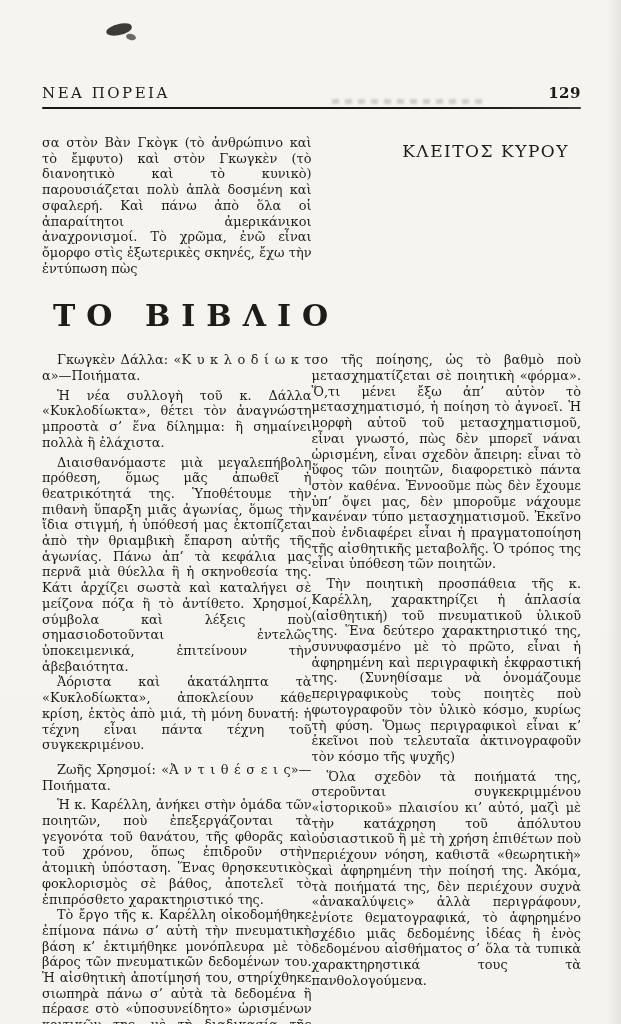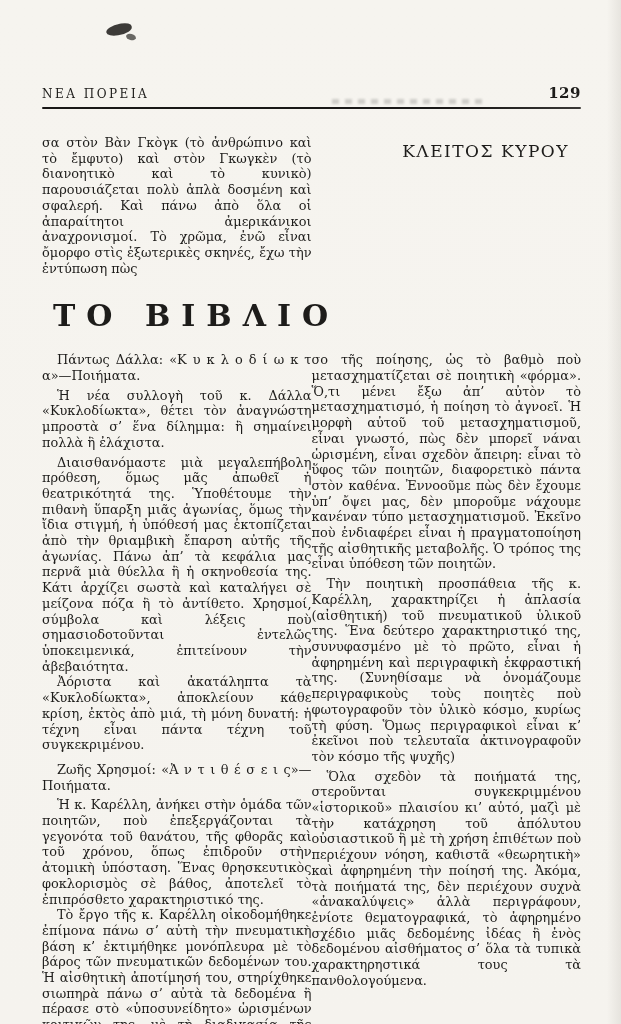--- a/index.html
+++ b/index.html
@@ -18,21 +18,21 @@
     overflow:hidden;
   }
   .smudge{position:absolute;top:24px;left:106px;width:26px;height:11px;
     background:#23211f;border-radius:60% 40% 55% 45%;transform:rotate(-10deg);opacity:.88;}
   .smudge2{position:absolute;top:34px;left:126px;width:10px;height:6px;
     background:#2e2c29;border-radius:50%;transform:rotate(15deg);opacity:.7;}
   .noise{position:absolute;top:99px;left:332px;width:150px;height:5px;
     background:repeating-linear-gradient(90deg,rgba(110,108,104,.28) 0 7px,rgba(0,0,0,0) 7px 13px);
     filter:blur(1px);}
   .header{display:flex;justify-content:space-between;align-items:baseline;}
-  .journal{font-size:12px;letter-spacing:2.5px;font-weight:500;}
+  .journal{font-size:15px;letter-spacing:2.5px;font-weight:500;}
   .pagenum{font-size:15px;font-weight:bold;letter-spacing:.5px;}
   .rule{height:2px;margin-top:5px;background:linear-gradient(90deg,#191817 78%,#3a3836);border-radius:1px;}
   .cols{display:flex;}
   .col{flex:1 1 0;min-width:0;}
   .topblock{margin-top:26px;}
   .mainblock{margin-top:0;}
   .para{margin:0;font-size:12.9px;line-height:15.7px;text-align:justify;text-indent:15px;}
   .noindent{text-indent:0;}
   .sp-sm{margin-top:4px;}
   .sp-md{margin-top:9px;}
@@ -60,21 +60,21 @@
     </div>
     <div class="col">
       <p class="para signature">ΚΛΕΙΤΟΣ ΚΥΡΟΥ</p>
     </div>
   </div>
 
   <h1 class="title">ΤΟ ΒΙΒΛΙΟ</h1>
 
   <div class="cols mainblock">
     <div class="col">
-      <p class="para">Πάντως Δάλλα: «Κ υ κ λ ο δ ί ω κ τ α»—Ποιήματα.</p>
+      <p class="para">Γκωγκὲν Δάλλα: «Κ υ κ λ ο δ ί ω κ τ α»—Ποιήματα.</p>
       <p class="para sp-sm">Ἡ νέα συλλογὴ τοῦ κ. Δάλλα «Κυκλοδίωκτα», θέτει τὸν ἀναγνώστη μπροστὰ σ’ ἕνα δίλημμα: ἢ σημαίνει πολλὰ ἢ ἐλάχιστα.</p>
       <p class="para sp-sm">Διαισθανόμαστε μιὰ μεγαλεπήβολη πρόθεση, ὅμως μᾶς ἀπωθεῖ ἡ θεατρικότητά της. Ὑποθέτουμε τὴν πιθανὴ ὕπαρξη μιᾶς ἀγωνίας, ὅμως τὴν ἴδια στιγμή, ἡ ὑπόθεσή μας ἐκτοπίζεται ἀπὸ τὴν θριαμβικὴ ἔπαρση αὐτῆς τῆς ἀγωνίας. Πάνω ἀπ’ τὰ κεφάλια μας περνᾶ μιὰ θύελλα ἢ ἡ σκηνοθεσία της. Κάτι ἀρχίζει σωστὰ καὶ καταλήγει σὲ μείζονα πόζα ἢ τὸ ἀντίθετο. Χρησμοί, σύμβολα καὶ λέξεις ποὺ σημασιοδοτοῦνται ἐντελῶς ὑποκειμενικά, ἐπιτείνουν τὴν ἀβεβαιότητα.</p>
       <p class="para">Ἀόριστα καὶ ἀκατάληπτα τὰ «Κυκλοδίωκτα», ἀποκλείουν κάθε κρίση, ἐκτὸς ἀπὸ μιά, τὴ μόνη δυνατή: ἡ τέχνη εἶναι πάντα τέχνη τοῦ συγκεκριμένου.</p>
       <p class="para sp-md">Ζωῆς Χρησμοί: «Ἀ ν τ ι θ έ σ ε ι ς»—Ποιήματα.</p>
       <p class="para sp-sm">Ἡ κ. Καρέλλη, ἀνήκει στὴν ὁμάδα τῶν ποιητῶν, ποὺ ἐπεξεργάζονται τὰ γεγονότα τοῦ θανάτου, τῆς φθορᾶς καὶ τοῦ χρόνου, ὅπως ἐπιδροῦν στὴν ἀτομικὴ ὑπόσταση. Ἕνας θρησκευτικὸς φοκλορισμὸς σὲ βάθος, ἀποτελεῖ τὸ ἐπιπρόσθετο χαρακτηριστικό της.</p>
       <p class="para">Τὸ ἔργο τῆς κ. Καρέλλη οἰκοδομήθηκε ἐπίμονα πάνω σ’ αὐτὴ τὴν πνευματικὴ βάση κ’ ἐκτιμήθηκε μονόπλευρα μὲ τὸ βάρος τῶν πνευματικῶν δεδομένων του. Ἡ αἰσθητικὴ ἀποτίμησή του, στηρίχθηκε σιωπηρὰ πάνω σ’ αὐτὰ τὰ δεδομένα ἢ πέρασε στὸ «ὑποσυνείδητο» ὡρισμένων κριτικῶν της, μὲ τὴ διαδικασία τῆς ψυχολογικῆς ἀπώθησης.</p>
 
     </div>
     <div class="col">
       <p class="para noindent">σο τῆς ποίησης, ὡς τὸ βαθμὸ ποὺ μετασχηματίζεται σὲ ποιητικὴ «φόρμα». Ὅ,τι μένει ἔξω ἀπ’ αὐτὸν τὸ μετασχηματισμό, ἡ ποίηση τὸ ἀγνοεῖ. Ἡ μορφὴ αὐτοῦ τοῦ μετασχηματισμοῦ, εἶναι γνωστό, πὼς δὲν μπορεῖ νάναι ὡρισμένη, εἶναι σχεδὸν ἄπειρη: εἶναι τὸ ὕφος τῶν ποιητῶν, διαφορετικὸ πάντα στὸν καθένα. Ἐννοοῦμε πὼς δὲν ἔχουμε ὑπ’ ὄψει μας, δὲν μποροῦμε νάχουμε κανέναν τύπο μετασχηματισμοῦ. Ἐκεῖνο ποὺ ἐνδιαφέρει εἶναι ἡ πραγματοποίηση τῆς αἰσθητικῆς μεταβολῆς. Ὁ τρόπος της εἶναι ὑπόθεση τῶν ποιητῶν.</p>

